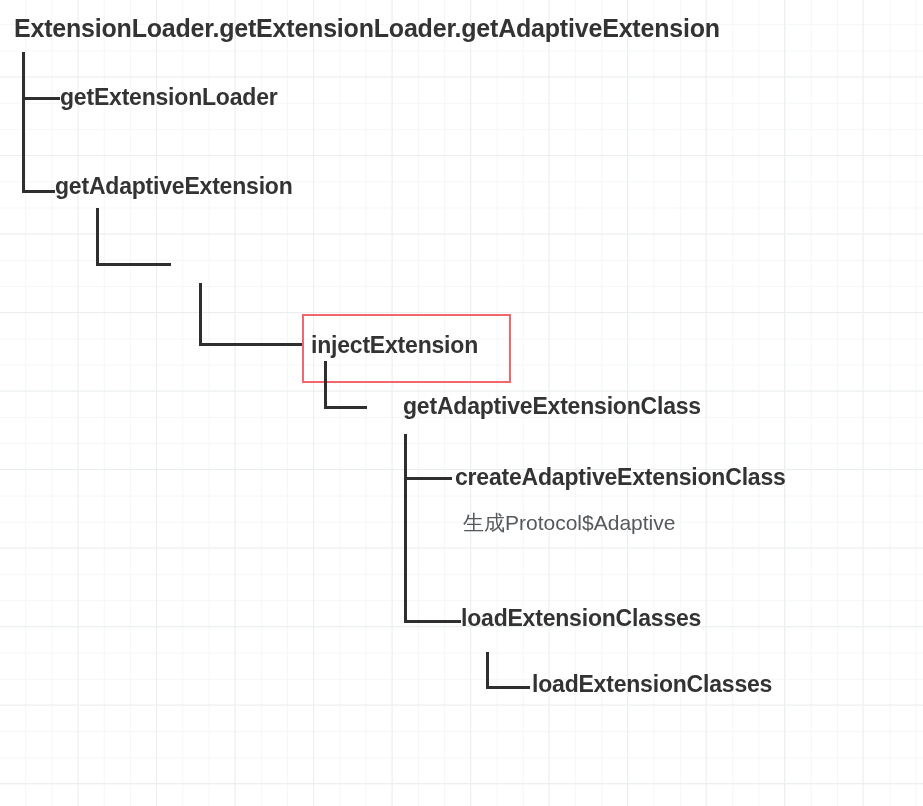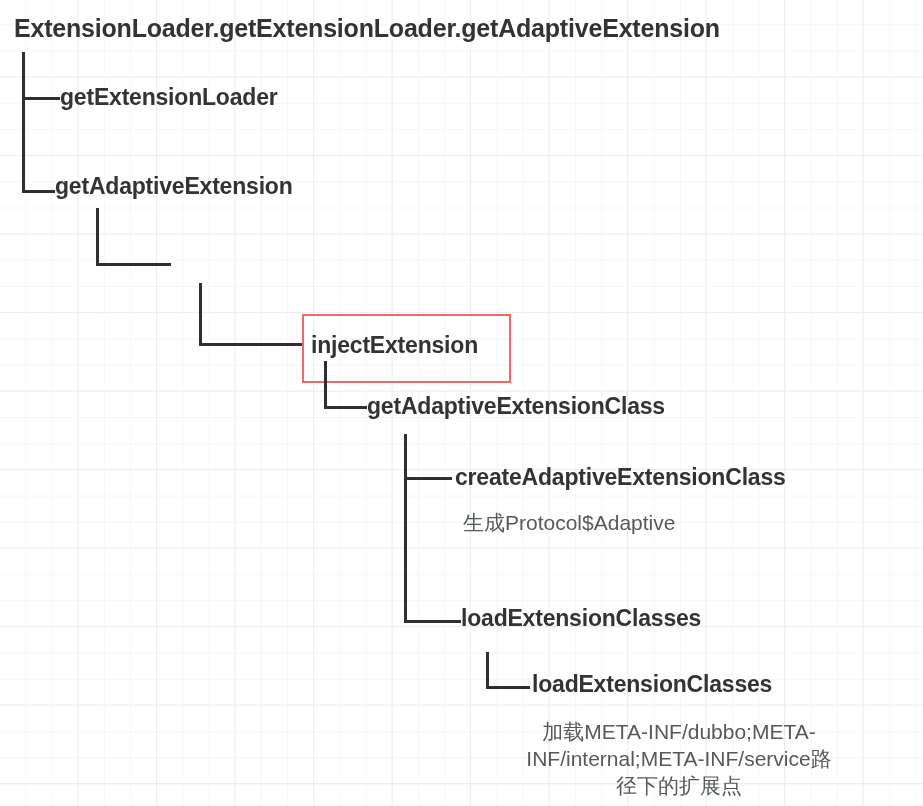--- a/index.html
+++ b/index.html
@@ -36,21 +36,21 @@
     font-weight: bold;
     color: #333333;
     letter-spacing: -0.2px;
     line-height: 1;
   }
 
   .node.title      { font-size: 25px; }
   .node.lvl1       { font-size: 23px; }
   .node.lvl2       { font-size: 23px; }
   .node.lvl3       { font-size: 23px; }
-  .node.lvl4       { font-size: 23px; }
+  .node.lvl4       { font-size: 23px; margin-left: 36px; }
 
   
   .annot {
     position: absolute;
     font-weight: normal;
     color: #55595c;
     font-size: 21px;
     line-height: 1.28;
     text-align: center;
   }
@@ -120,20 +120,15 @@
 
   <div class="annot" style="left:463px; top:510px; width:400px; text-align:left;">生成Protocol$Adaptive</div>
 
   <div class="node lvl5" style="left:461px; top:607px; font-size:23px;">loadExtensionClasses</div>
 
   <div class="vline" style="left:486px; top:652px; height:37px;"></div>
   <div class="hline" style="left:486px; top:686px; width:44px;"></div>
 
   <div class="node lvl6" style="left:532px; top:673px; font-size:23px;">loadExtensionClasses</div>
 
-  <div class="annot" style="left:493px; top:719px; width:372px;">
-    <div>加载META-INF/dubbo;META-</div>
-    <div>INF/internal;META-INF/service路</div>
-    <div>径下的扩展点</div>
-  </div>
 
 
 </div>
 
 </body></html>

